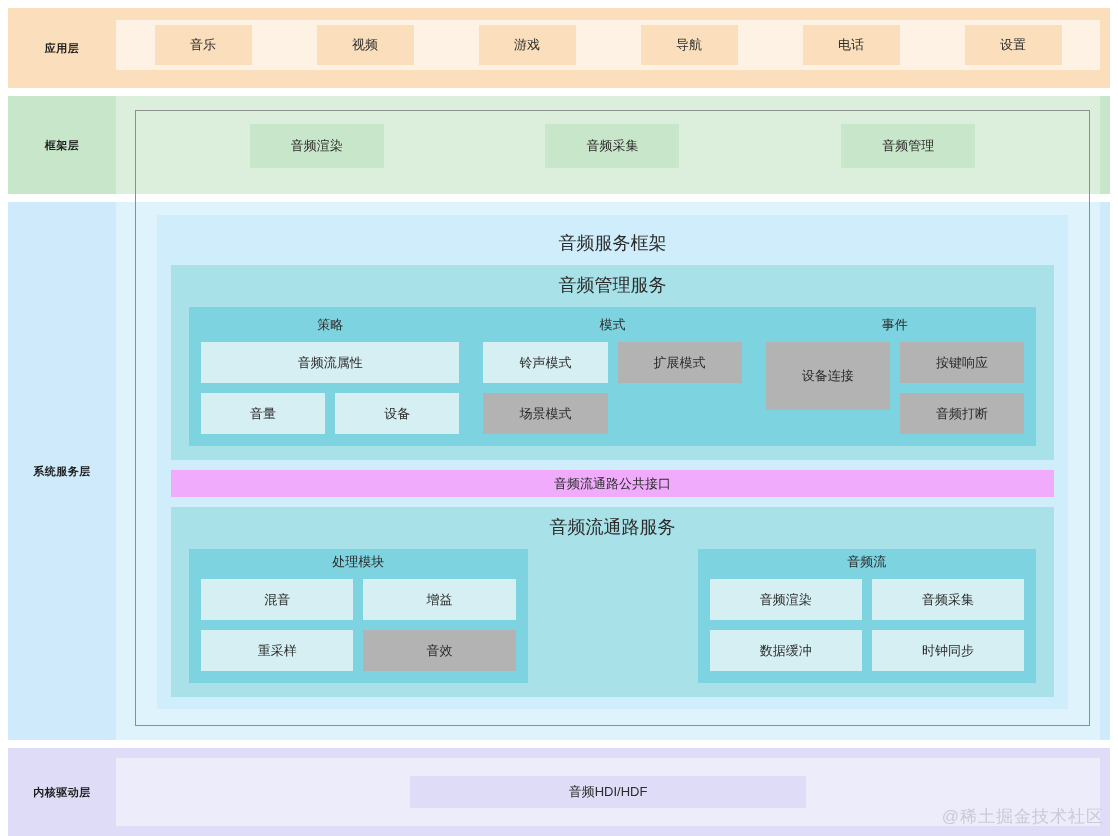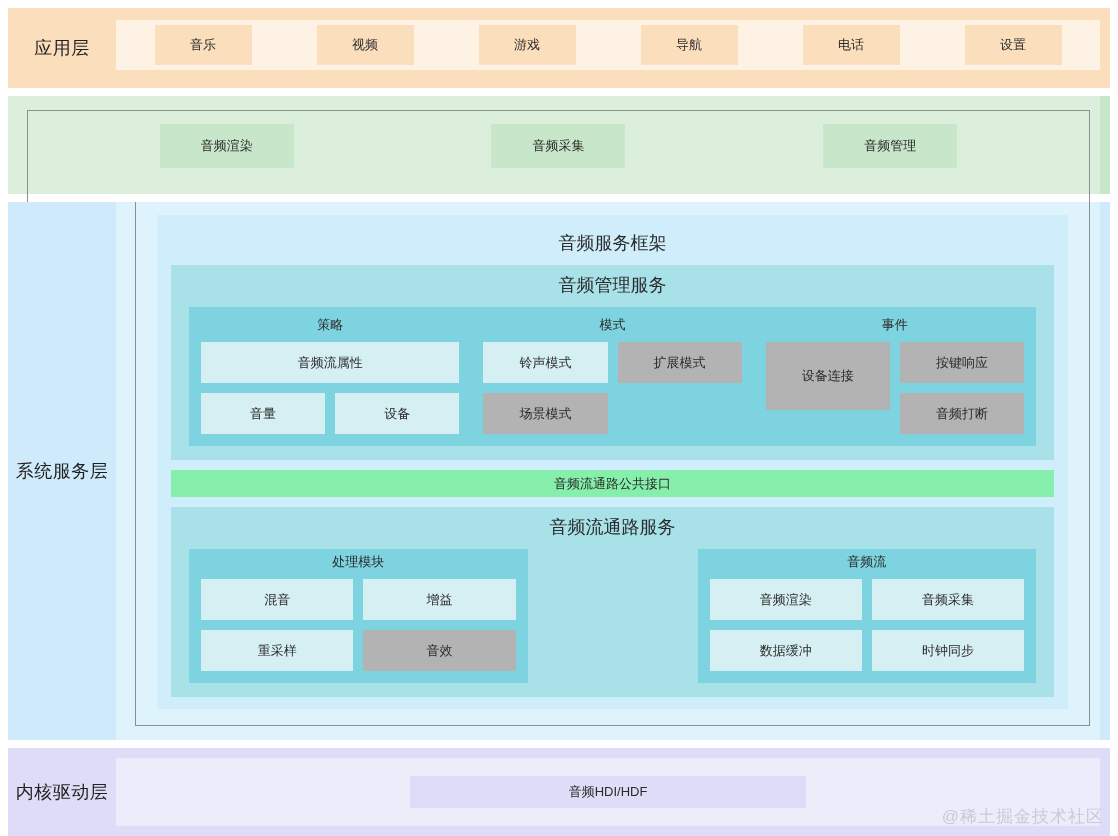--- a/index.html
+++ b/index.html
@@ -33,22 +33,22 @@
     align-items: stretch;
     width: 1102px;
     margin-bottom: 8px;
   }
   .layer-label {
     width: 108px;
     flex: 0 0 108px;
     display: flex;
     align-items: center;
     justify-content: center;
-    font-size: 18px;
-    font-weight: normal;
+    font-size: 11px;
+    font-weight: bold;
     letter-spacing: 0.5px;
     color: #1f1f1f;
   }
   .layer-body {
     flex: 1 1 auto;
     box-sizing: border-box;
     position: relative;
   }
 
   
@@ -218,21 +218,21 @@
   }
   .events-right {
     flex: 1 1 0;
     display: flex;
     flex-direction: column;
     gap: 10px;
   }
 
   
   .iface-bar {
-    background: #86efac;
+    background: #f0abfc;
     height: 28px;
     display: flex;
     align-items: center;
     justify-content: center;
     font-size: 13px;
     margin-bottom: 10px;
     box-sizing: border-box;
   }
 
   
@@ -306,20 +306,21 @@
         <div class="app-box">视频</div>
         <div class="app-box">游戏</div>
         <div class="app-box">导航</div>
         <div class="app-box">电话</div>
         <div class="app-box">设置</div>
       </div>
     </div>
   </div>
 
   <div class="layer layer-fw">
+    <div class="layer-label">框架层</div>
     <div class="layer-body">
       <div class="fw-panel">
         <div class="fw-inner"></div>
         <div class="fw-row">
           <div class="fw-box">音频渲染</div>
           <div class="fw-box">音频采集</div>
           <div class="fw-box">音频管理</div>
         </div>
       </div>
     </div>

